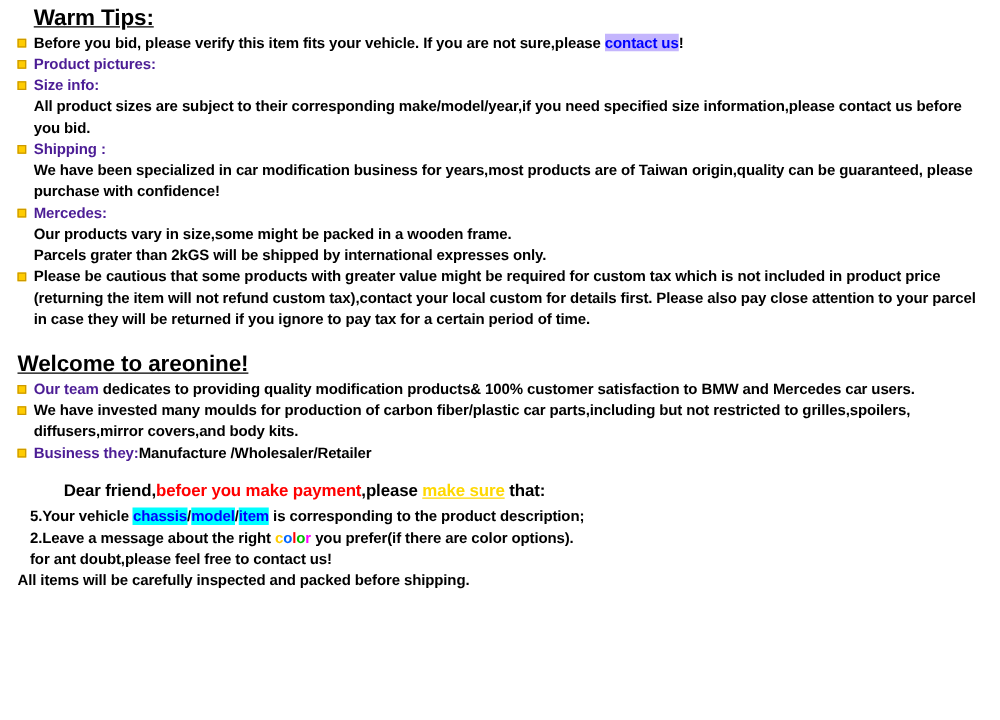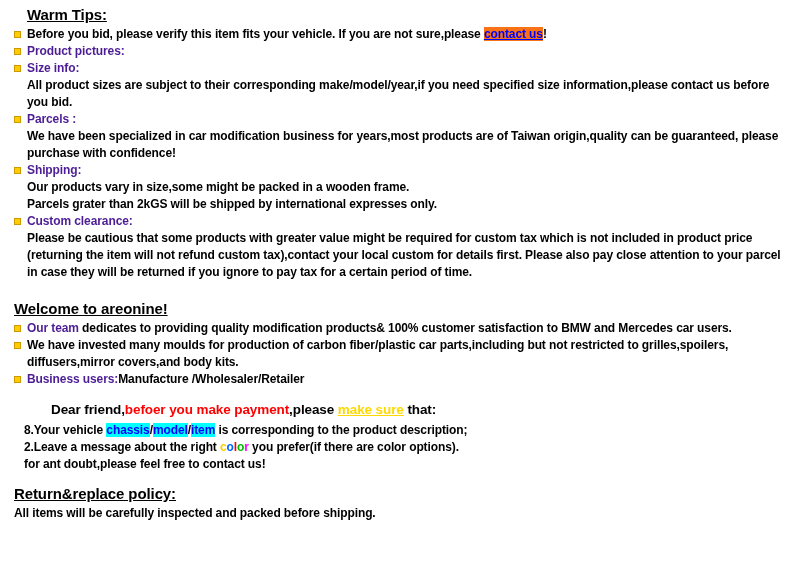--- a/index.html
+++ b/index.html
@@ -5,31 +5,31 @@
   * { box-sizing: border-box; }
   html, body { margin: 0; padding: 0; }
   body {
     width: 800px; height: 576px; overflow: hidden;
     background: #ffffff; color: #000000;
     font-family: "Liberation Sans", "DejaVu Sans", sans-serif;
     font-weight: 700; font-size: 12px; letter-spacing: -0.1px; line-height: 17px;
   }
   .page { padding: 5px 12px 0 14px; }
   p { margin: 0; }
-  .sec-title { font-size: 15px; line-height: 19px; margin: 0 0 2px 0; text-decoration: underline; }
+  .sec-title { font-size: 18px; line-height: 19px; margin: 0 0 2px 0; text-decoration: underline; }
   .indented { margin-left: 13px; }
   .welcome-title { margin-top: 18px; }
   .return-title { margin-top: 11px; margin-bottom: 2px; }
   .tip { position: relative; padding-left: 13px; }
   .bullet {
     position: absolute; left: 0; top: 5px; width: 7px; height: 7px;
     background: #ffcc00; border: 1px solid #cc9900;
   }
   .bhead { color: #4c1d95; }
-  .link { background: #f97316; color: #0000ff; text-decoration: underline; cursor: pointer; }
+  .link { background: #c4b5fd; color: #0000ff; cursor: pointer; }
   .hl { background: #00ffff; color: #0000ff; text-align: center; }
   .red { color: #ff0000; }
   .ysure { color: #ffd800; text-decoration: underline; }
   .payment { margin-top: 12px; }
   .pay-head { font-size: 13.5px; line-height: 19px; margin-left: 13px; margin-bottom: 3px; padding-left: 24px; }
   .pay-line { margin-left: 10px; }
   .lc0 { color: #ffcc00; }
   .lc1 { color: #0066ff; }
   .lc2 { color: #ff0000; }
   .lc3 { color: #00bb00; }
@@ -53,60 +53,58 @@
   </div>
 
   <div class="tip">
     <span class="bullet"></span>
     <p class="bhead">Size info:</p>
     <p>All product sizes are subject to their corresponding make/model/year,if you need specified size information,please contact us before you bid.</p>
   </div>
 
   <div class="tip">
     <span class="bullet"></span>
-    <p class="bhead">Parcels :</p>
+    <p class="bhead">Shipping :</p>
     <p>We have been specialized in car modification business for years,most products are of Taiwan origin,quality can be guaranteed, please purchase with confidence!</p>
   </div>
 
   <div class="tip">
     <span class="bullet"></span>
-    <p class="bhead">Shipping:</p>
+    <p class="bhead">Mercedes:</p>
     <p>Our products vary in size,some might be packed in a wooden frame.</p>
     <p>Parcels grater than 2kGS will be shipped by international expresses only.</p>
   </div>
 
   <div class="tip">
     <span class="bullet"></span>
-    <p class="bhead">Custom clearance:</p>
     <p>Please be cautious that some products with greater value might be required for custom tax which is not included in product price (returning the item will not refund custom tax),contact your local custom for details first. Please also pay close attention to your parcel in case they will be returned if you ignore to pay tax for a certain period of time.</p>
   </div>
 
   <h2 class="sec-title welcome-title">Welcome to areonine!</h2>
 
   <div class="tip">
     <span class="bullet"></span>
     <p><span class="bhead">Our team</span><span> dedicates to providing quality modification products&amp; 100% customer satisfaction to BMW and Mercedes car users.</span></p>
   </div>
 
   <div class="tip">
     <span class="bullet"></span>
     <p>We have invested many moulds for production of carbon fiber/plastic car parts,including but not restricted to grilles,spoilers, diffusers,mirror covers,and body kits.</p>
   </div>
 
   <div class="tip">
     <span class="bullet"></span>
-    <p><span class="bhead">Business users:</span><span>Manufacture /Wholesaler/Retailer</span></p>
+    <p><span class="bhead">Business they:</span><span>Manufacture /Wholesaler/Retailer</span></p>
   </div>
 
   <div class="payment">
     <p class="pay-head"><span>Dear friend,</span><span class="red">befoer you make payment</span><span>,please </span><span class="ysure">make sure</span><span> that:</span></p>
 
-    <p class="pay-line"><span>8.Your vehicle </span><span class="hl">chassis</span><span>/</span><span class="hl">model</span><span>/</span><span class="hl">item</span><span> is corresponding to the product description;</span></p>
+    <p class="pay-line"><span>5.Your vehicle </span><span class="hl">chassis</span><span>/</span><span class="hl">model</span><span>/</span><span class="hl">item</span><span> is corresponding to the product description;</span></p>
 
     <p class="pay-line"><span>2.Leave a message about the right </span><span class="lc0">c</span><span class="lc1">o</span><span class="lc2">l</span><span class="lc3">o</span><span class="lc4">r</span><span> you prefer(if there are color options).</span></p>
 
     <p class="pay-line">for ant doubt,please feel free to contact us!</p>
   </div>
 
-  <h2 class="sec-title return-title">Return&amp;replace policy:</h2>
   <p>All items will be carefully inspected and packed before shipping.</p>
 
 </div>
 
 </body></html>

